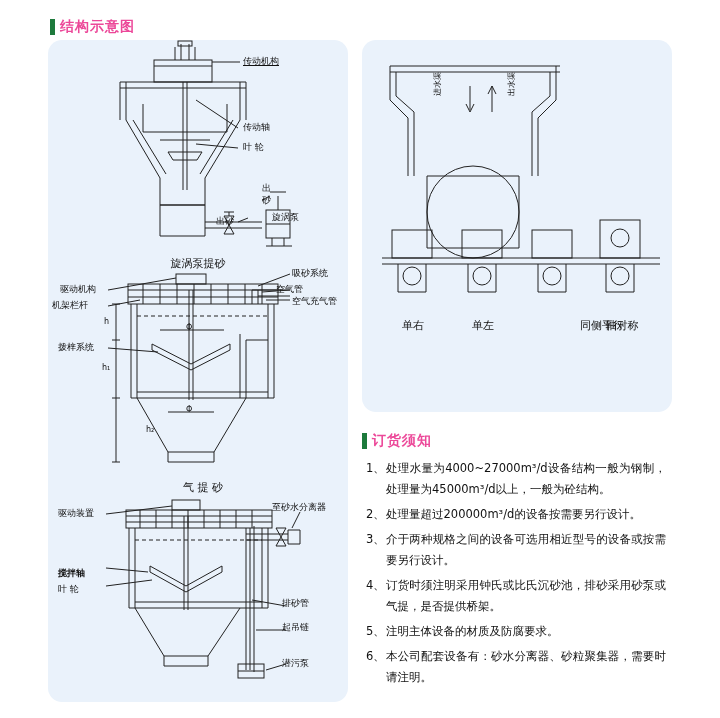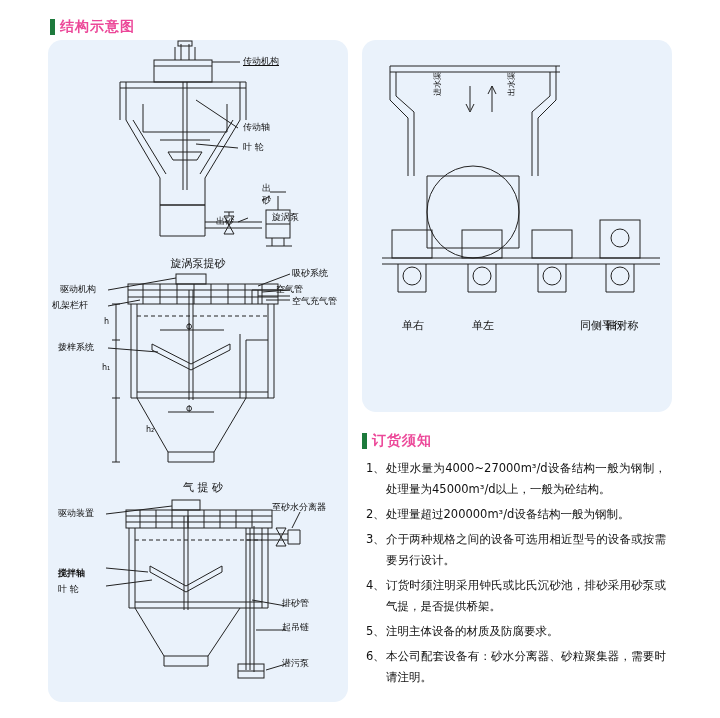--- a/index.html
+++ b/index.html
@@ -383,21 +383,21 @@
   <div class="caption" style="left:594px;top:318px;width:56px;">轴对称</div>
 
 
   <div id="order-list">
     <div class="item">
       <span class="num">1、</span>
       <span class="txt">处理水量为4000~27000m³/d设备结构一般为钢制，处理量为45000m³/d以上，一般为砼结构。</span>
     </div>
     <div class="item">
       <span class="num">2、</span>
-      <span class="txt">处理量超过200000m³/d设备结构一般为钢制。</span>
+      <span class="txt">处理量超过200000m³/d的设备按需要另行设计。</span>
     </div>
     <div class="item">
       <span class="num">3、</span>
       <span class="txt">介于两种规格之间的设备可选用相近型号的设备或按需要另行设计。</span>
     </div>
     <div class="item">
       <span class="num">4、</span>
       <span class="txt">订货时须注明采用钟氏或比氏沉砂池，排砂采用砂泵或气提，是否提供桥架。</span>
     </div>
     <div class="item">

